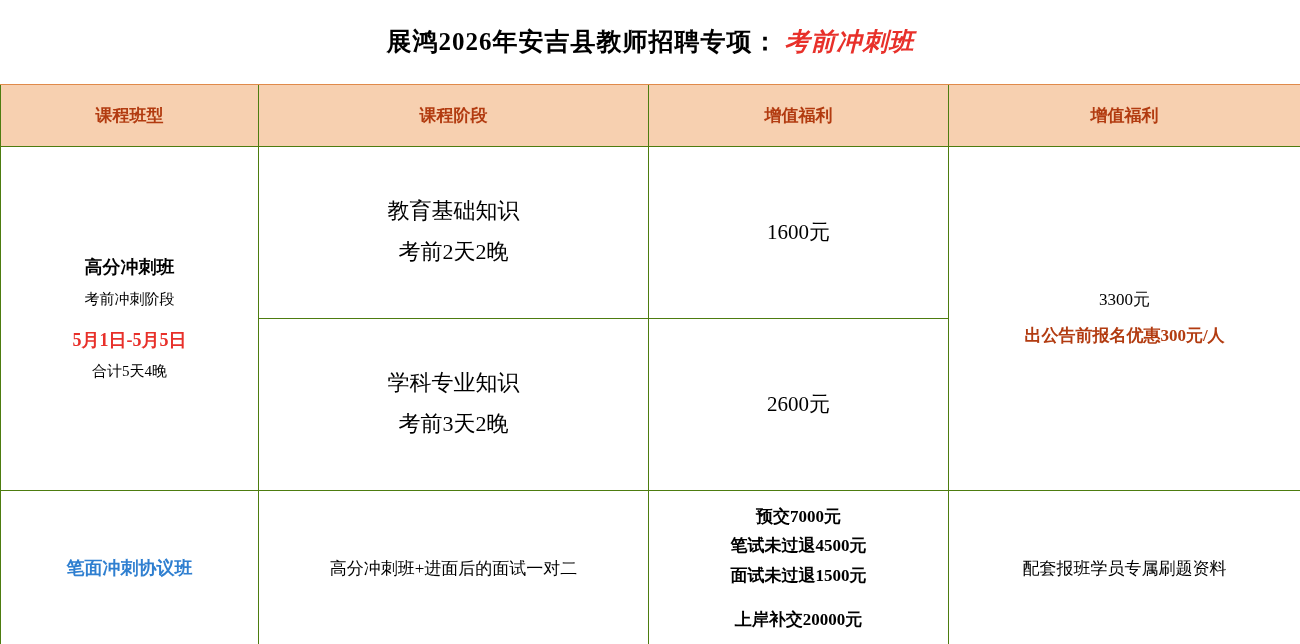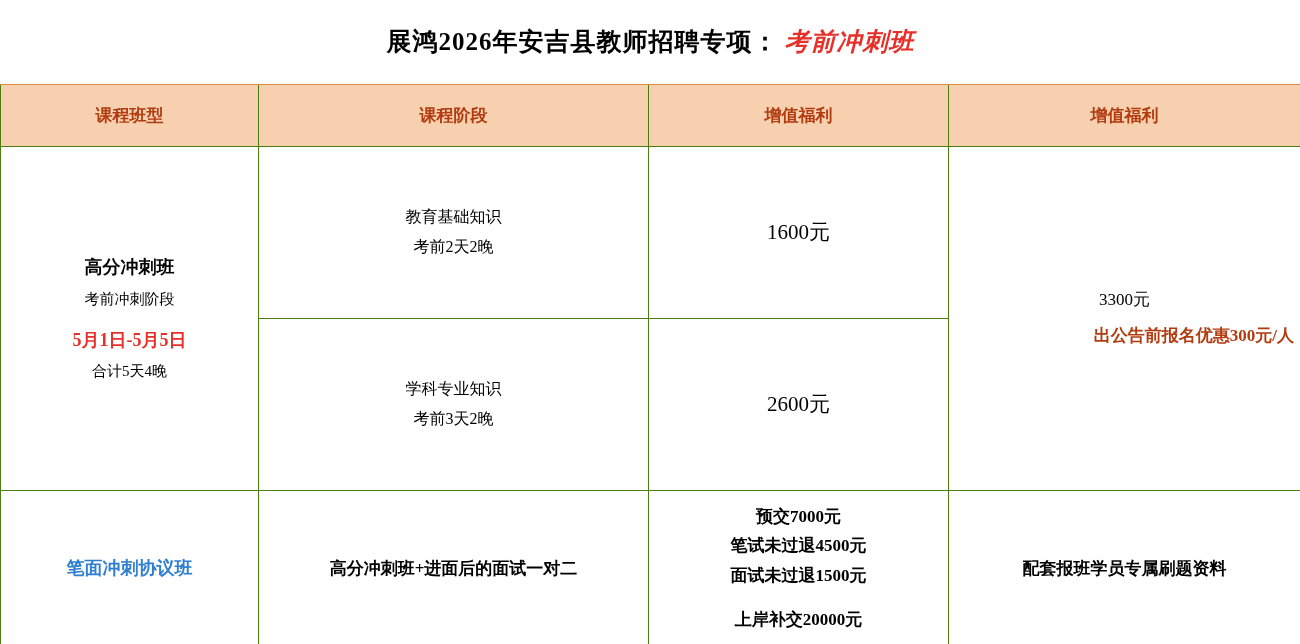--- a/index.html
+++ b/index.html
@@ -76,44 +76,43 @@
   .cell-class-name .date {
     color: #e8302a;
     font-weight: bold;
     font-size: 18px;
   }
   .cell-class-name .total {
     font-size: 15px;
     font-weight: normal;
   }
   .stage-cell {
-    font-size: 16px;
+    font-size: 22px;
     line-height: 1.85;
     height: 172px;
   }
   .fee-cell {
     font-size: 21px;
   }
   .benefit-cell {
     font-size: 17px;
     line-height: 2.1;
   }
   .benefit-cell .promo {
     color: #b23b10;
     font-weight: bold;
     font-size: 17px;
-    text-align: right;
   }
   .row2-name {
     color: #2f7fd0;
     font-weight: bold;
     font-size: 18px;
   }
   .bold-txt {
-    font-weight: bold;
+    font-weight: normal;
     font-size: 17px;
   }
   .fee-multiline {
     font-weight: bold;
     font-size: 17px;
     line-height: 1.75;
   }
   .fee-multiline .gap {
     display: block;
     height: 14px;

